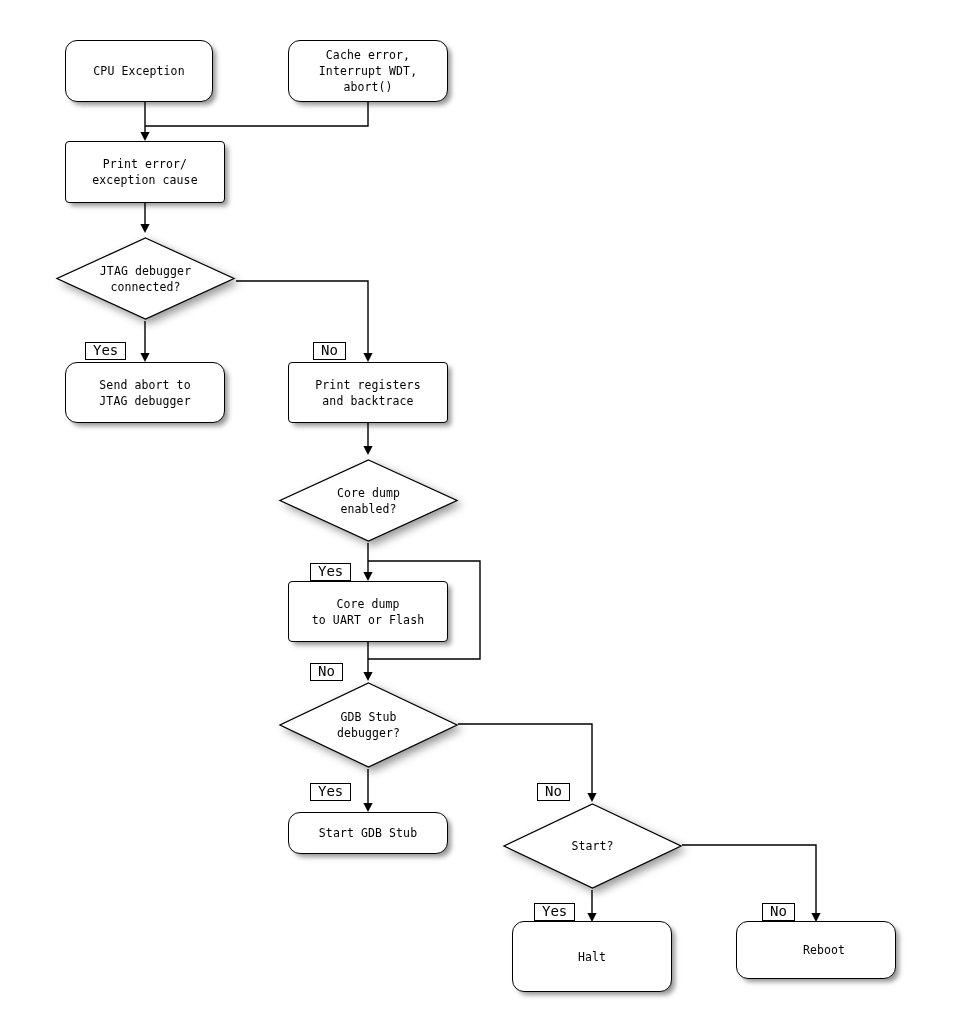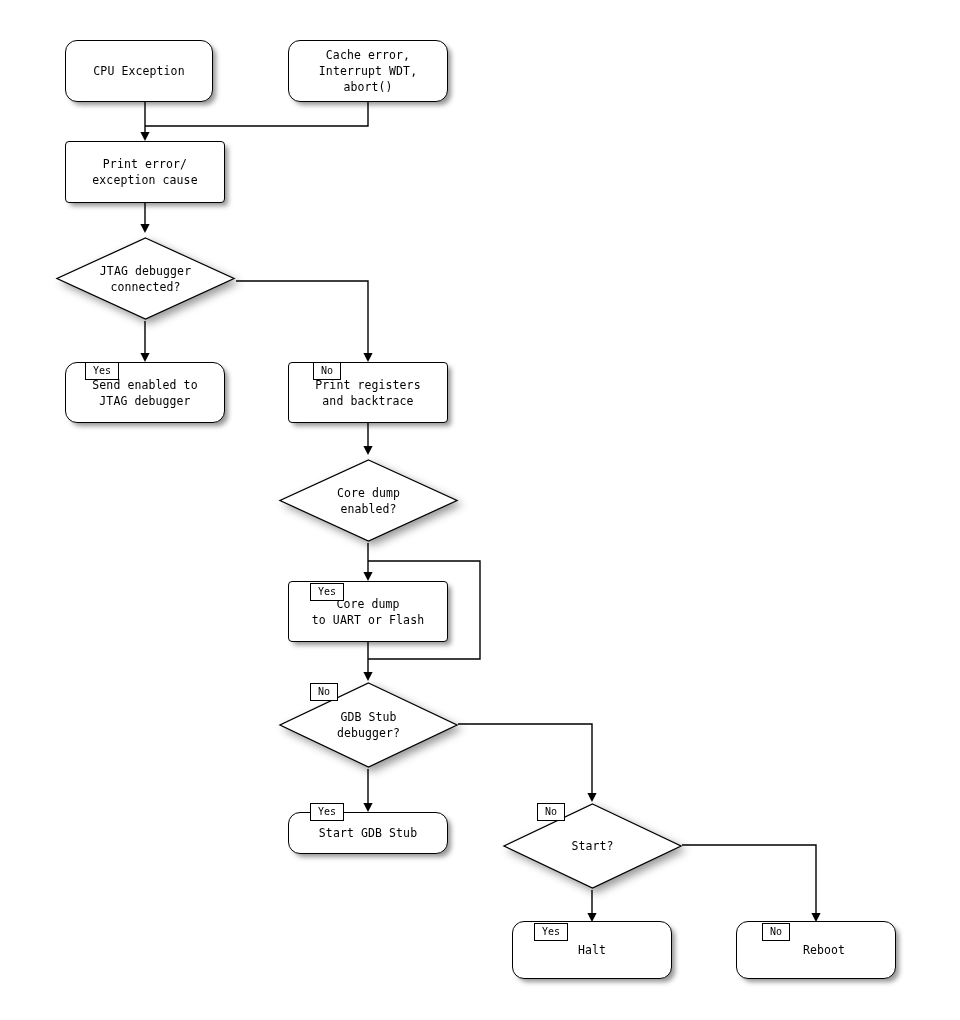--- a/index.html
+++ b/index.html
@@ -83,27 +83,26 @@
     line-height: 16px;
     color: #000000;
     letter-spacing: 0.1px;
   }
 
   
   .edge-label {
     position: absolute;
     background: #ffffff;
     border: 1.3px solid #000000;
-    font-size: 10px;
+    font-size: 14px;
     line-height: 13px;
     padding: 1px 7px 2px 7px;
     color: #000000;
     z-index: 6;
     white-space: nowrap;
-    margin-top: 20px;
   }
 </style>
 </head>
 <body>
 
 <div id="canvas">
 
   <svg class="edges" viewBox="0 0 960 1020" xmlns="http://www.w3.org/2000/svg">
     <defs>
       <marker id="arrow" markerWidth="10" markerHeight="10" refX="5.2" refY="3.4" orient="auto" markerUnits="strokeWidth">
@@ -159,21 +158,21 @@
 
   <div class="diamond" style="left:55px; top:236px; width:181px; height:85px;">
     <svg width="181" height="85" viewBox="0 0 181 85" xmlns="http://www.w3.org/2000/svg">
       <polygon points="90.5,2 179,42.5 90.5,83 2,42.5" fill="#ffffff" stroke="#000000" stroke-width="1.3" style="filter:drop-shadow(4px 4px 4px rgba(0,0,0,0.40))"></polygon>
     </svg>
     <div class="dlabel">JTAG debugger
 connected?</div>
   </div>
 
   <div class="node terminator" style="left:65px; top:362px; width:160px; height:61px;">
-    <span class="label">Send enabled to
+    <span class="label">Send abort to
 JTAG debugger</span>
   </div>
 
   <div class="node process" style="left:288px; top:362px; width:160px; height:61px;">
     <span class="label">Print registers
 and backtrace</span>
   </div>
 
   <div class="diamond" style="left:278px; top:458px; width:181px; height:85px;">
     <svg width="181" height="85" viewBox="0 0 181 85" xmlns="http://www.w3.org/2000/svg">
@@ -200,21 +199,21 @@
     <span class="label">Start GDB Stub</span>
   </div>
 
   <div class="diamond" style="left:502px; top:802px; width:181px; height:88px;">
     <svg width="181" height="88" viewBox="0 0 181 88" xmlns="http://www.w3.org/2000/svg">
       <polygon points="90.5,2 179,44 90.5,86 2,44" fill="#ffffff" stroke="#000000" stroke-width="1.3" style="filter:drop-shadow(4px 4px 4px rgba(0,0,0,0.40))"></polygon>
     </svg>
     <div class="dlabel">Start?</div>
   </div>
 
-  <div class="node terminator" style="left:512px; top:921px; width:160px; height:58px;">
+  <div class="node terminator" style="left:512px; top:921px; width:160px; height:71px;">
     <span class="label">Halt</span>
   </div>
 
   <div class="node terminator" style="left:736px; top:921px; width:160px; height:58px;padding-left:16px;">
     <span class="label">Reboot</span>
   </div>
 
   <div class="edge-label" style="left:85px; top:342px;">Yes</div>
 
   <div class="edge-label" style="left:313px; top:342px;">No</div>

